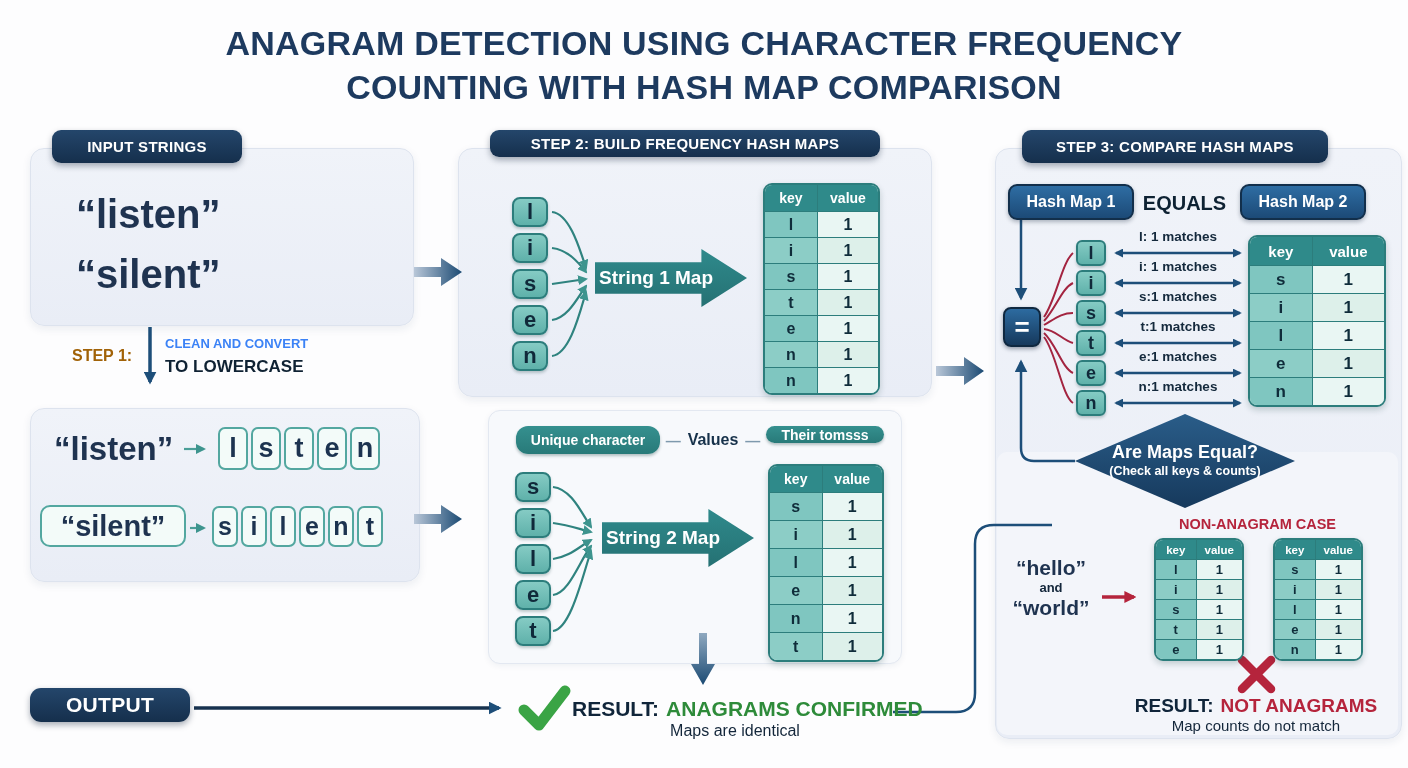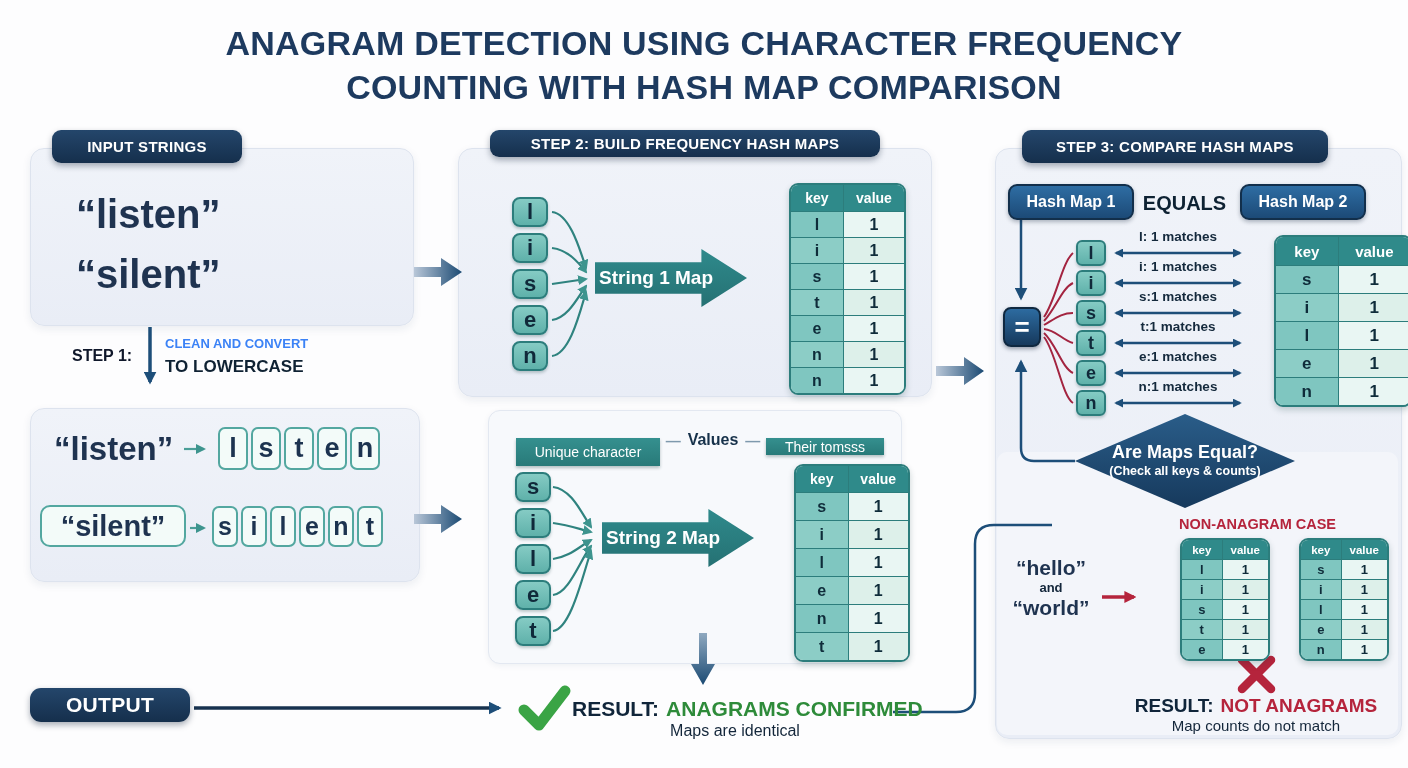--- a/index.html
+++ b/index.html
@@ -35,29 +35,29 @@
   .htiles.r2 .tile{width:26px;height:41px;font-size:25px;}
   .wordbox{position:absolute;background:#f3fbf9;border:2px solid #53a7a0;border-radius:10px;
     display:flex;align-items:center;justify-content:center;color:#1f3350;font-weight:800;box-sizing:border-box;}
   
   .banner{position:absolute;width:152px;height:58px;color:#fff;font-weight:700;font-size:19px;
     display:flex;align-items:center;justify-content:center;padding-right:30px;box-sizing:border-box;
     background:linear-gradient(180deg,#2f8a8c,#257173);
     clip-path:polygon(0 23%,70% 23%,70% 0,100% 50%,70% 100%,70% 77%,0 77%);
     filter:drop-shadow(0 2px 2px rgba(20,60,60,.35));}
   
-  .pill{position:absolute;background:linear-gradient(180deg,#35908f,#287a79);color:#fff;font-weight:400;
-    font-size:14px;border-radius:0;display:flex;align-items:center;justify-content:center;
-    box-shadow:0 2px 3px rgba(20,60,60,.3);margin-top:12px;}
+  .pill{position:absolute;background:linear-gradient(180deg,#35908f,#287a79);color:#fff;font-weight:700;
+    font-size:14px;border-radius:12px;display:flex;align-items:center;justify-content:center;
+    box-shadow:0 2px 3px rgba(20,60,60,.3);}
   .values-wrap{position:absolute;display:flex;align-items:center;justify-content:center;gap:7px;}
   .values-wrap .dash{color:#7e99ad;font-weight:700;font-size:15px;}
   .values-wrap .vlabel{color:#16314a;font-weight:800;font-size:16px;}
   
   .htable{position:absolute;border:2px solid #2c7d7c;border-radius:9px;overflow:hidden;
-    box-shadow:0 3px 6px rgba(20,60,60,.22);background:#e9f6f3;box-sizing:border-box;margin-left:26px;}
+    box-shadow:0 3px 6px rgba(20,60,60,.22);background:#e9f6f3;box-sizing:border-box;}
   .trow{display:flex;border-top:1px solid #2c7d7c;}
   .trow.thead{border-top:none;}
   .tcell{display:flex;align-items:center;justify-content:center;font-weight:700;color:#0f2c3a;box-sizing:border-box;}
   .tcell:first-child{flex:0 0 46%;}
   .tcell:last-child{flex:1;border-left:1px solid #2c7d7c;}
   .thead .tcell{background:#2f8a8a;color:#fff;}
   .tcell.key{background:#7fc6c0;}
   .trow:nth-child(odd) .tcell.key{background:#8ccdc6;}
   .tcell.val{background:#e9f6f3;}
   .trow:nth-child(odd) .tcell.val{background:#ddf0ea;}
@@ -189,21 +189,21 @@
     <g stroke="#b5243c" stroke-width="8.5" stroke-linecap="round">
       <line x1="1242" y1="660" x2="1271" y2="689"></line>
       <line x1="1271" y1="660" x2="1242" y2="689"></line>
     </g>
   </svg>
 
   <div class="badge z3" style="left:52px;top:130px;width:190px;height:33px;font-size:15px;">INPUT STRINGS</div>
   <div class="bigword z3" style="left:76px;top:192px;font-size:40px;">“listen”</div>
   <div class="bigword z3" style="left:76px;top:252px;font-size:40px;">“silent”</div>
 
-  <div class="txt z3" style="left:72px;top:347px;font-size:16px;color:#0f172a;">STEP 1:</div>
+  <div class="txt z3" style="left:72px;top:347px;font-size:16px;color:#a16207;">STEP 1:</div>
   <div class="txt z3" style="left:165px;top:336px;font-size:13px;color:#3b82f6;">CLEAN AND CONVERT</div>
   <div class="txt z3" style="left:165px;top:357px;font-size:17px;color:#0f2233;">TO LOWERCASE</div>
 
   <div class="bigword z3" style="left:54px;top:430px;font-size:33px;">“listen”</div>
   <div class="htiles r1 z3" style="left:218px;top:427px;">
       <div class="tile">l</div>
       <div class="tile">s</div>
       <div class="tile">t</div>
       <div class="tile">e</div>
       <div class="tile">n</div>

